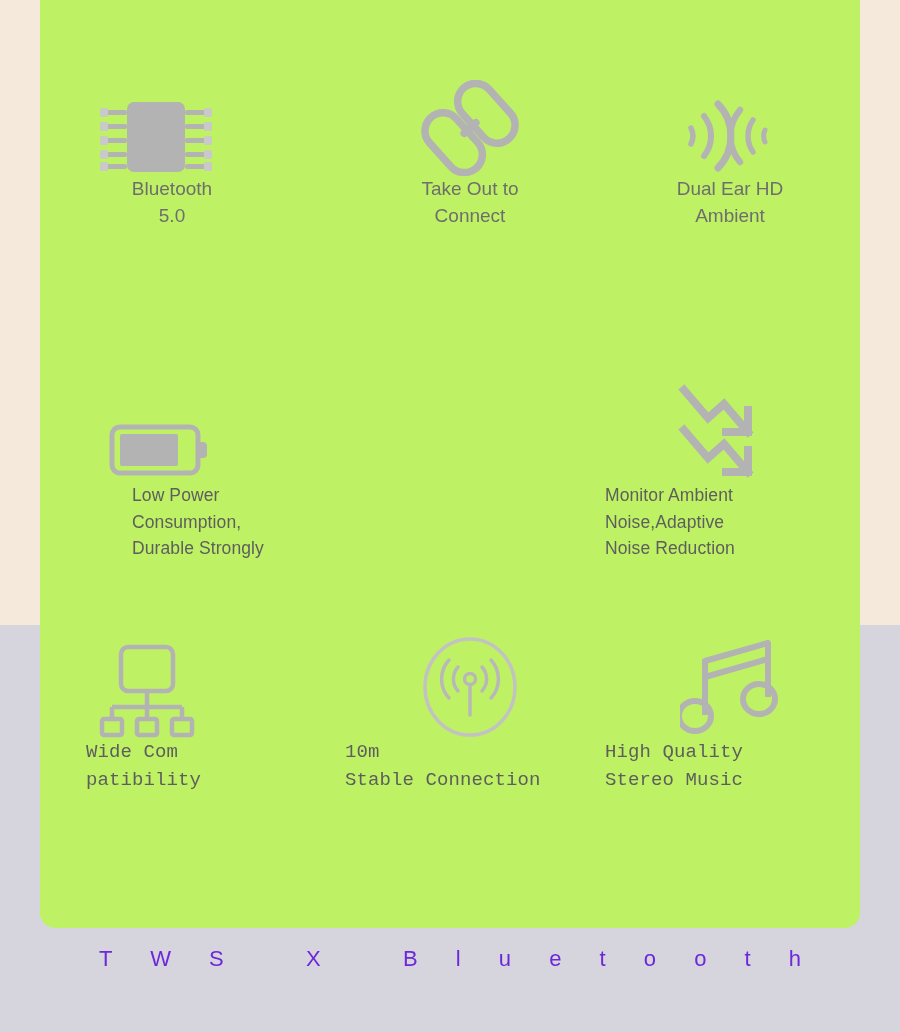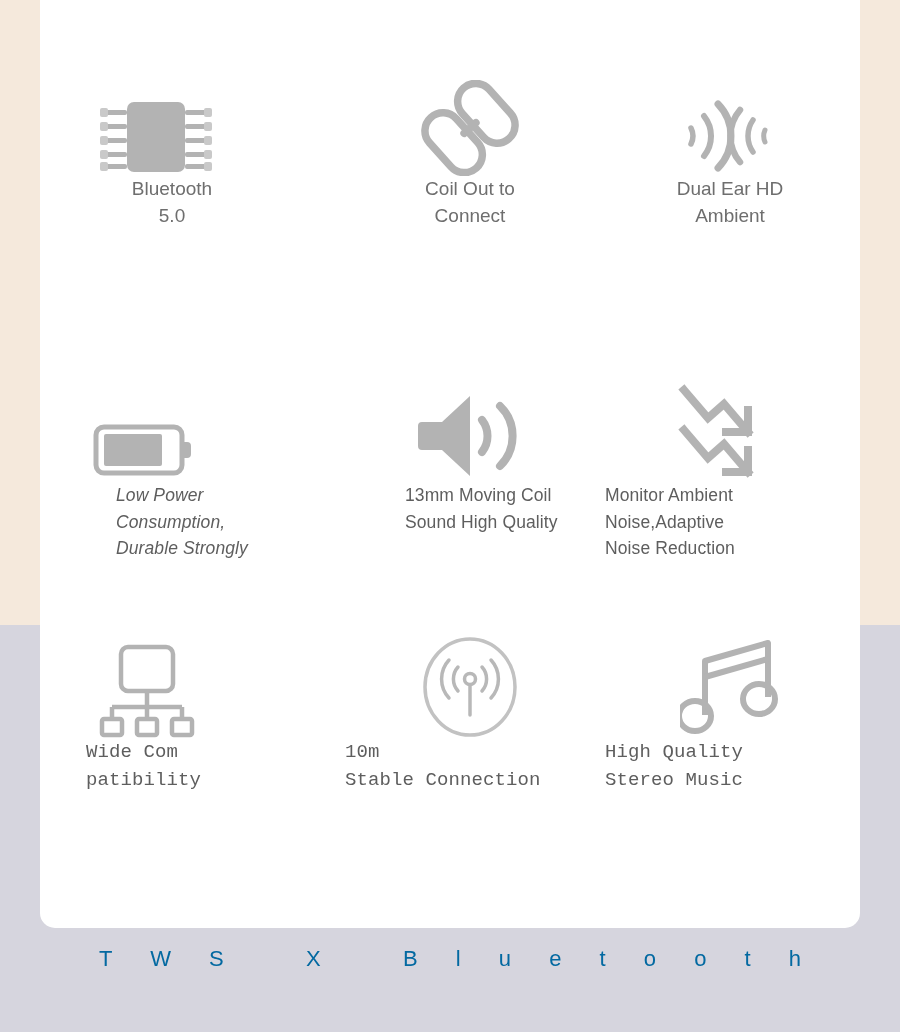--- a/index.html
+++ b/index.html
@@ -42,21 +42,21 @@
     filter: blur(2px);
   }
 
   
   .card {
     position: absolute;
     left: 40px;
     top: 0;
     width: 820px;
     height: 928px;
-    background: #ffffff;
+    background: #bef264;
     border-bottom-left-radius: 15px;
     border-bottom-right-radius: 15px;
     box-sizing: border-box;
     padding-left: 20px;
   }
 
   .grid {
     position: absolute;
     left: 0;
     top: 0;
@@ -112,21 +112,21 @@
     position: absolute;
     left: 0;
     top: 928px;
     width: 900px;
     height: 62px;
     display: flex;
     align-items: center;
     justify-content: center;
   }
   .banner-text {
-    color: #0369a1;
+    color: #6d28d9;
     font-size: 22px;
     letter-spacing: 16px;
     text-indent: 16px;
     font-family: "Liberation Sans", sans-serif;
     font-weight: 300;
     white-space: pre;
   }
 
   .icon-svg { display: block; }
 </style>
@@ -178,67 +178,54 @@
       <div class="cell" style="left:305px; top:72px; width:250px;">
         <div class="icon-wrap">
           <svg class="icon-svg" width="104" height="96" viewBox="0 0 104 96">
             <g transform="rotate(-42 52 48)" fill="none" stroke="#b3b3b3" stroke-width="7.5" stroke-linecap="round">
               <rect x="12" y="14" width="36" height="68" rx="18"></rect>
               <rect x="56" y="14" width="36" height="68" rx="18"></rect>
               <line x1="44" y1="48" x2="60" y2="48"></line>
             </g>
           </svg>
         </div>
-        <div class="label r1 align-center">Coil Out to
+        <div class="label r1 align-center">Take Out to
 Connect</div>
       </div>
 
       <div class="cell" style="left:565px; top:72px; width:250px;">
         <div class="icon-wrap">
           <svg class="icon-svg" width="112" height="80" viewBox="0 0 112 80">
             <g fill="none" stroke="#b3b3b3" stroke-linecap="round">
               <path d="M44 8 A46 46 0 0 1 44 72" stroke-width="7"></path>
               <path d="M30 20 A32 32 0 0 1 30 60" stroke-width="6"></path>
               <path d="M17 32 A18 18 0 0 1 17 48" stroke-width="5.5"></path>
               <path d="M66 14 A40 40 0 0 0 66 66" stroke-width="6.5"></path>
               <path d="M79 24 A28 28 0 0 0 79 56" stroke-width="5.5"></path>
               <path d="M91 34 A15 15 0 0 0 91 46" stroke-width="5"></path>
             </g>
           </svg>
         </div>
         <div class="label r1 align-center">Dual Ear HD
 Ambient</div>
       </div>
 
-      <div class="cell" style="left:44px; top:378px; width:250px;font-style:italic;">
+      <div class="cell" style="left:60px; top:378px; width:250px;">
         <div class="icon-wrap left-icon">
           <svg class="icon-svg" width="106" height="64" viewBox="0 0 106 64">
             <rect x="4" y="9" width="86" height="46" rx="8" fill="none" stroke="#b3b3b3" stroke-width="5"></rect>
             <rect x="12" y="16" width="58" height="32" rx="2" fill="#b3b3b3"></rect>
             <path d="M90 24 h5 a4 4 0 0 1 4 4 v8 a4 4 0 0 1 -4 4 h-5 z" fill="#b3b3b3"></path>
           </svg>
         </div>
         <div class="label r2 align-left" style="padding-left:32px;">Low Power
 Consumption,
 Durable Strongly</div>
       </div>
 
-      <div class="cell" style="left:305px; top:378px; width:250px;">
-        <div class="icon-wrap">
-          <svg class="icon-svg" width="108" height="92" viewBox="0 0 108 92">
-            <path d="M6 32 h20 L54 6 v80 L26 60 H6 a4 4 0 0 1 -4 -4 v-20 a4 4 0 0 1 4 -4 z" fill="#b3b3b3"></path>
-            <g fill="none" stroke="#b3b3b3" stroke-linecap="round">
-              <path d="M66 30 A26 26 0 0 1 66 62" stroke-width="8"></path>
-              <path d="M84 16 A42 42 0 0 1 84 76" stroke-width="8"></path>
-            </g>
-          </svg>
-        </div>
-        <div class="label r2 align-left" style="padding-left:60px;">13mm Moving Coil
-Sound High Quality</div>
-      </div>
 
       <div class="cell" style="left:565px; top:378px; width:250px;">
         <div class="icon-wrap">
           <svg class="icon-svg" width="112" height="98" viewBox="0 0 112 98">
             <g fill="none" stroke="#b3b3b3" stroke-width="8" stroke-linecap="square" stroke-linejoin="miter">
               <polyline points="10,6 34,34 50,20 74,48"></polyline>
               <polyline points="74,26 74,48 52,48"></polyline>
               <polyline points="10,46 34,74 50,60 74,88"></polyline>
               <polyline points="74,66 74,88 52,88"></polyline>
             </g>

